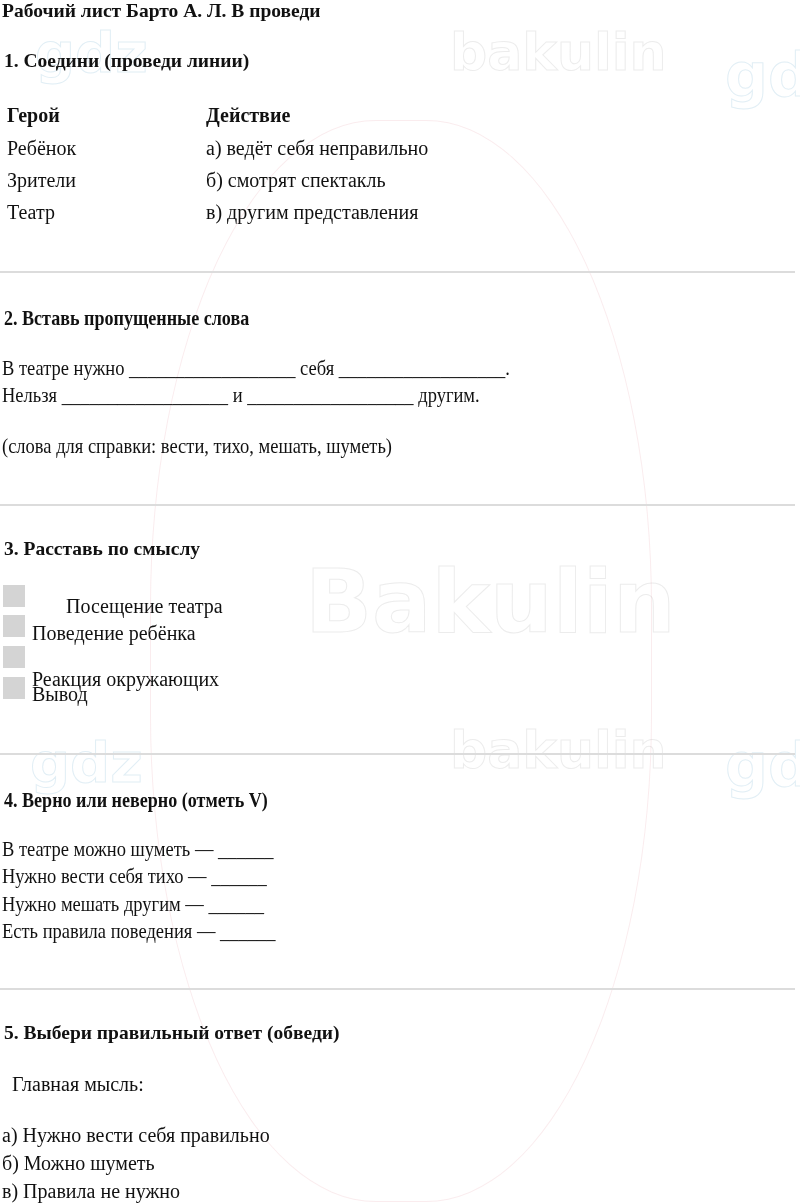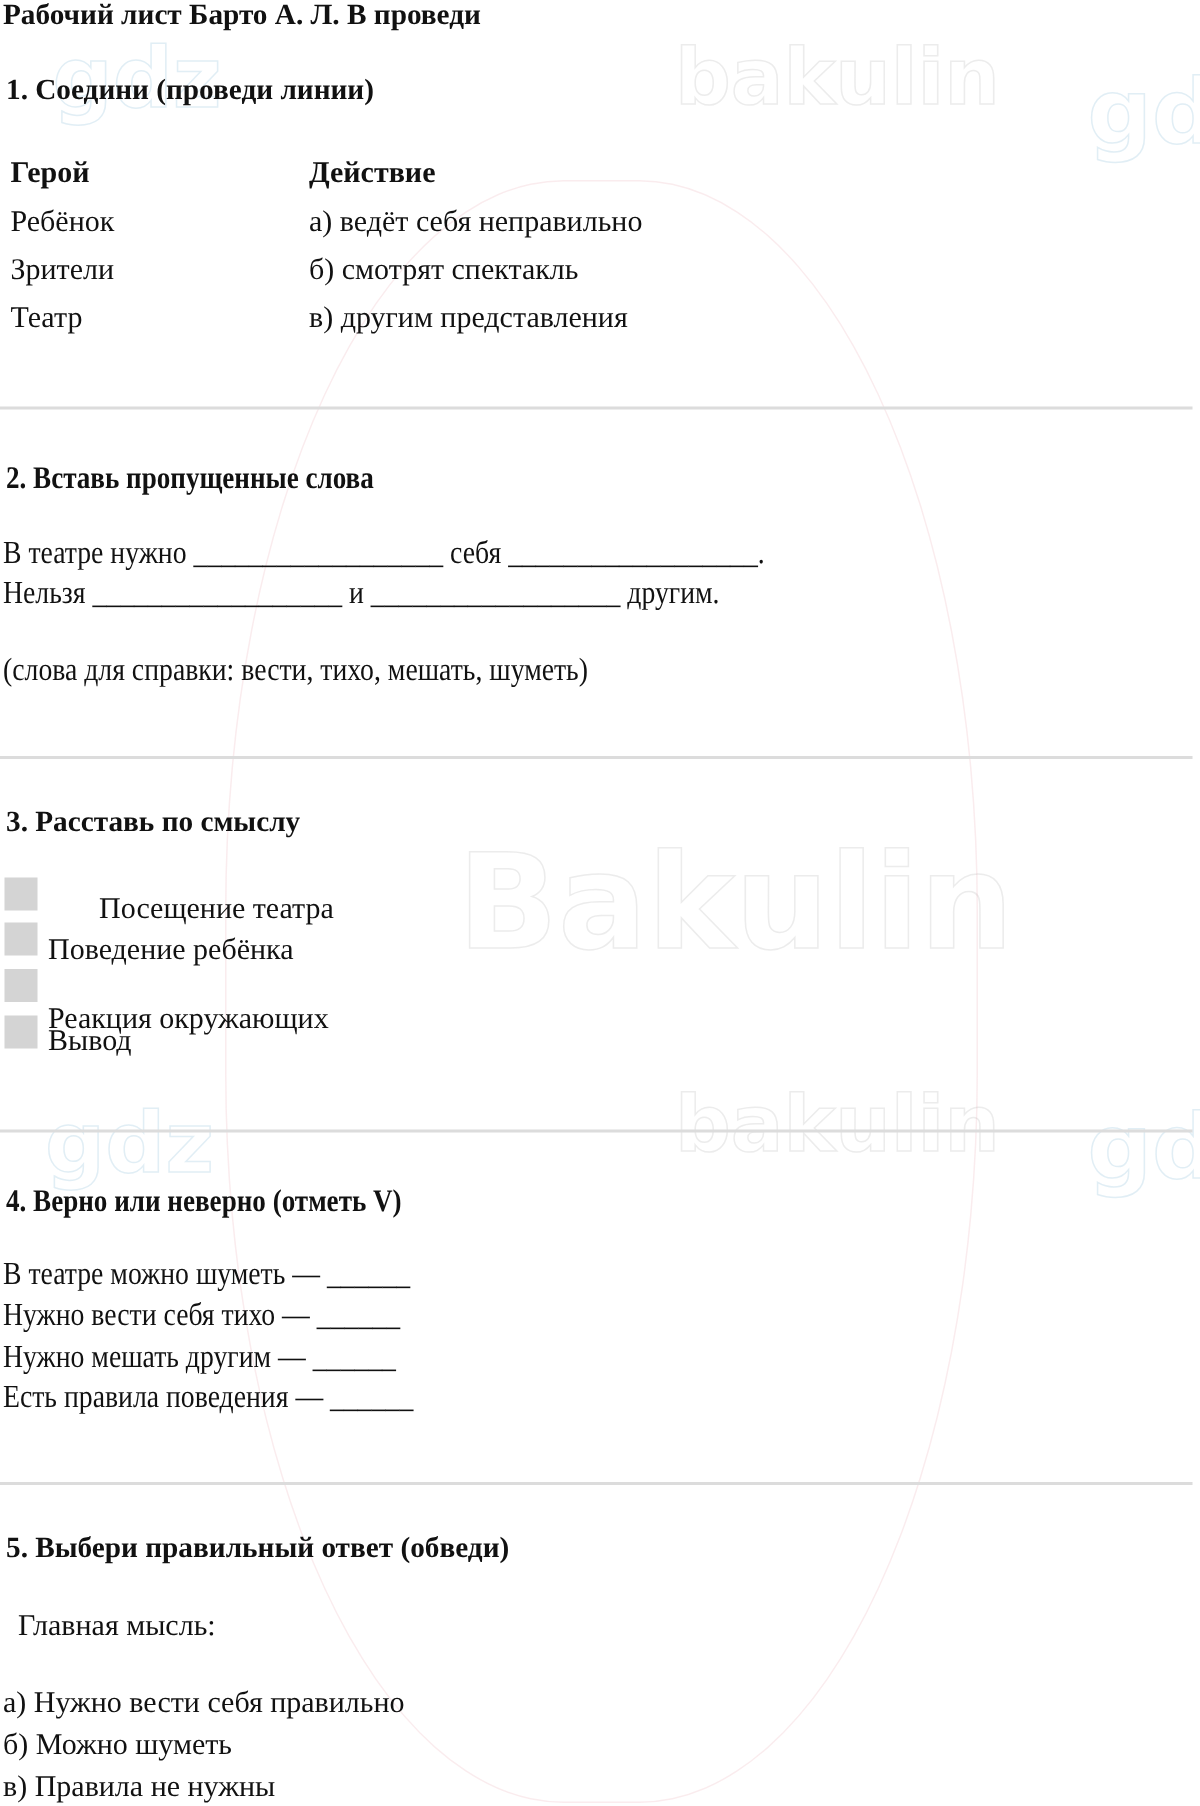--- a/index.html
+++ b/index.html
@@ -72,13 +72,13 @@
 <div class="abs t cond" style="left:2px; top:865px;">Нужно вести себя тихо — ______</div>
 <div class="abs t cond" style="left:2px; top:893px;">Нужно мешать другим — ______</div>
 <div class="abs t cond" style="left:2px; top:920px;">Есть правила поведения — ______</div>
 
 <div class="divider" style="top:988px;"></div>
 
 <div class="abs h" style="top:1022px;">5. Выбери правильный ответ (обведи)</div>
 <div class="abs t" style="left:12px; top:1073px;">Главная мысль:</div>
 <div class="abs t" style="left:2px; top:1124px;">а) Нужно вести себя правильно</div>
 <div class="abs t" style="left:2px; top:1152px;">б) Можно шуметь</div>
-<div class="abs t" style="left:2px; top:1180px;">в) Правила не нужны</div>
+<div class="abs t" style="left:2px; top:1180px;">в) Правила не нужно</div>
 
 </body></html>

